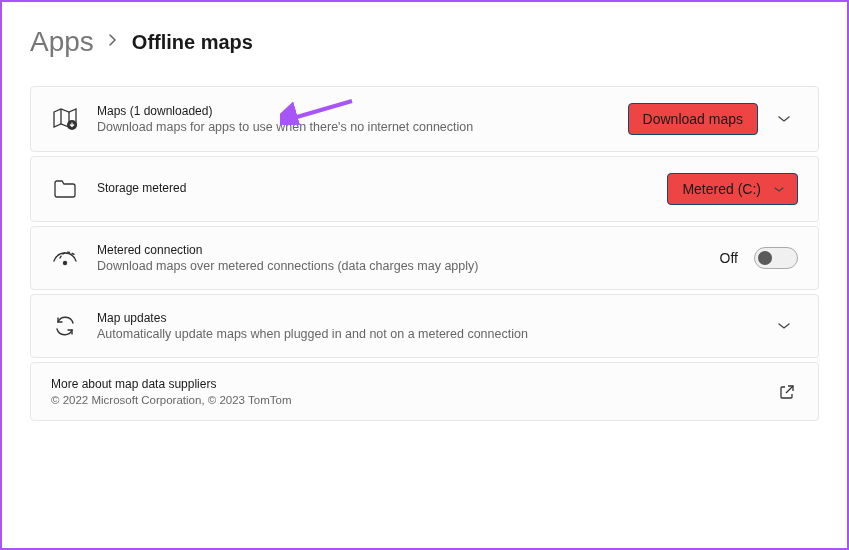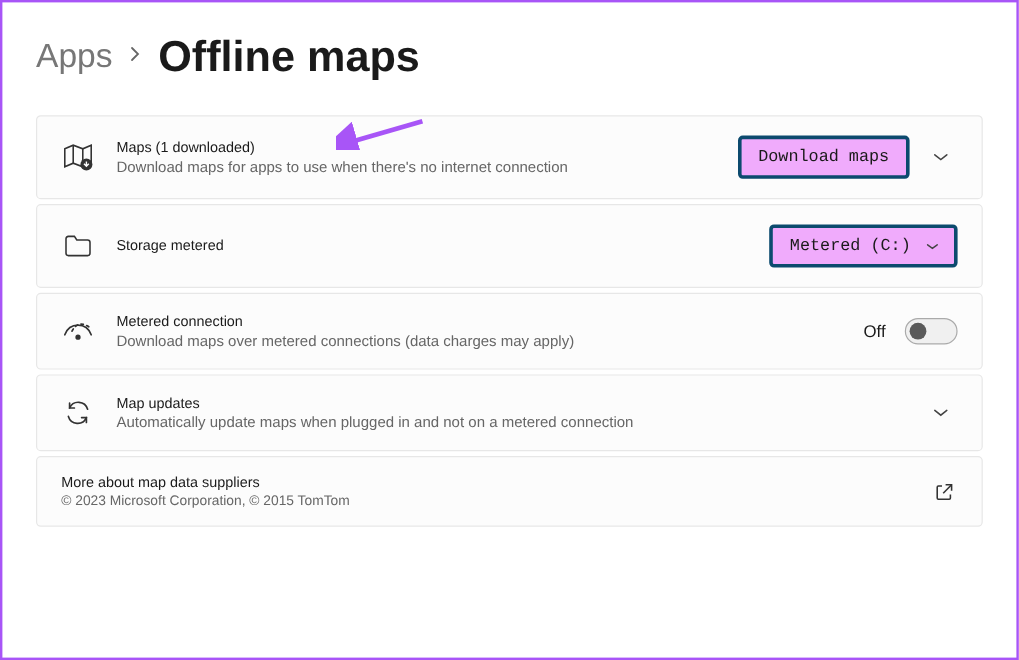--- a/index.html
+++ b/index.html
@@ -27,21 +27,21 @@
     .breadcrumb-parent {
       font-size: 28px;
       font-weight: 400;
       color: #777;
     }
     .breadcrumb-chevron {
       font-size: 16px;
       color: #666;
     }
     .breadcrumb-current {
-      font-size: 36px;
+      font-size: 20px;
       font-weight: 600;
       color: #1a1a1a;
     }
     .card {
       background: #fcfcfc;
       border: 1px solid #e7e7e7;
       border-radius: 4px;
       padding: 16px 20px;
       margin-bottom: 4px;
       display: flex;
@@ -68,28 +68,28 @@
     .card-subtitle {
       font-size: 12.5px;
       color: #666;
     }
     .card-actions {
       display: flex;
       align-items: center;
       gap: 12px;
     }
     .btn {
-      background: #f0abfc;
-      border: 3px solid #0c4a6e;
+      background: #ef4444;
+      border: 1px solid #0c4a6e;
       border-radius: 4px;
       padding: 7px 14px;
       font-size: 14px;
       color: #1a1a1a;
       cursor: pointer;
-      font-family: Liberation Mono, monospace;
+      font-family: Liberation Sans, sans-serif;
     }
     .btn-dropdown {
       display: flex;
       align-items: center;
       gap: 12px;
       padding: 7px 12px 7px 14px;
     }
     .expand-chevron {
       width: 28px;
       height: 28px;
@@ -241,21 +241,21 @@
         <svg width="14" height="8" viewBox="0 0 14 8">
             <path d="M2 2 L7 6 L12 2" stroke="#444" stroke-width="1.3" fill="none" stroke-linecap="round"></path>
           </svg>
       </div>
     </div>
   </div>
 
   <div class="card card-suppliers">
     <div class="card-text">
       <div class="card-title">More about map data suppliers</div>
-      <div class="card-subtitle">© 2023 Microsoft Corporation, © 2015 TomTom</div>
+      <div class="card-subtitle">© 2022 Microsoft Corporation, © 2023 TomTom</div>
     </div>
     <div class="card-actions">
       <div class="external-link-icon">
         <svg width="16" height="16" viewBox="0 0 16 16" fill="none" stroke="#333" stroke-width="1.3">
           <path d="M6 3 L3 3 Q2 3 2 4 L2 13 Q2 14 3 14 L12 14 Q13 14 13 13 L13 10"></path>
           <path d="M9 2 L14 2 L14 7"></path>
           <path d="M14 2 L7 9"></path>
         </svg>
       </div>
     </div>

